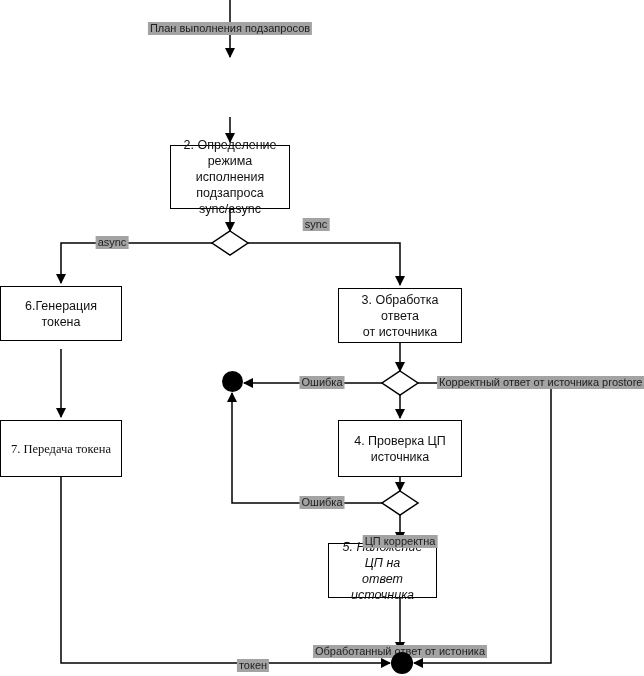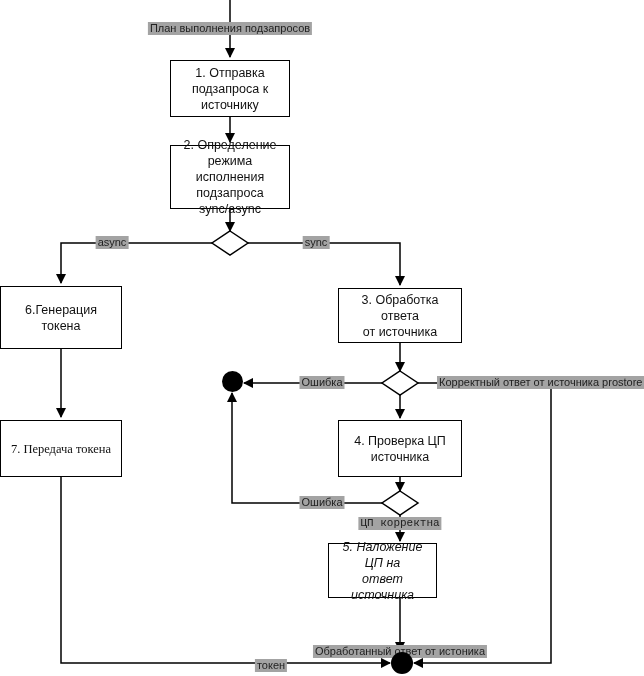--- a/index.html
+++ b/index.html
@@ -108,30 +108,27 @@
 
     <g stroke="#000000" stroke-width="1.5" fill="#ffffff">
       <polygon points="230,231 248,243 230,255 212,243"></polygon>
       <polygon points="400,371 418,383 400,395 382,383"></polygon>
       <polygon points="400,491 418,503 400,515 382,503"></polygon>
     </g>
   </svg>
 
   <div class="edge-label center-lbl" style="left:230px; top:22px;">План выполнения подзапросов</div>
 
-  <div class="node" style="left:170px; top:60px; width:120px; height:57px;">1. Отправка
-подзапроса к
-источнику</div>
 
   <div class="node" style="left:170px; top:145px; width:120px; height:64px;">2. Определение
 режима исполнения
 подзапроса
 sync/async</div>
 
-  <div class="node" style="left:0px; top:286px; width:122px; height:63px;">6.Генерация токена</div>
+  <div class="node" style="left:0px; top:286px; width:122px; height:55px;">6.Генерация токена</div>
 
   <div class="node" style="left:0px; top:420px; width:122px; height:57px;font-family:Liberation Serif, serif;">7. Передача токена</div>
 
   <div class="node" style="left:338px; top:288px; width:124px; height:55px;">3. Обработка ответа
 от источника</div>
 
   <div class="node" style="left:338px; top:420px; width:124px; height:57px;">4. Проверка ЦП
 источника</div>
 
   <div class="node" style="left:328px; top:543px; width:109px; height:55px;font-style:italic;">5. Наложение ЦП на
@@ -139,28 +136,28 @@
 
   <div class="diamond-hit" style="left:212px; top:231px; width:36px; height:24px;"></div>
   <div class="diamond-hit" style="left:382px; top:371px; width:36px; height:24px;"></div>
   <div class="diamond-hit" style="left:382px; top:491px; width:36px; height:24px;"></div>
 
   <div class="terminator" style="left:222px; top:371px; width:21px; height:21px;"></div>
   <div class="terminator" style="left:391px; top:652px; width:22px; height:22px;"></div>
 
   <div class="edge-label center-lbl" style="left:112px; top:236px;">async</div>
 
-  <div class="edge-label center-lbl" style="left:316px; top:236px;">sync</div>
+  <div class="edge-label center-lbl" style="left:316px; top:218px;">sync</div>
 
   <div class="edge-label center-lbl" style="left:322px; top:376px;">Ошибка</div>
 
   <div class="edge-label left-lbl" style="left:437px; top:376px;">Корректный ответ от источника prostore</div>
 
 
   <div class="edge-label center-lbl" style="left:322px; top:496px;">Ошибка</div>
 
-  <div class="edge-label center-lbl" style="left:400px; top:517px;font-family:Liberation Mono, monospace;">ЦП корректна</div>
+  <div class="edge-label center-lbl" style="left:400px; top:535px;">ЦП корректна</div>
 
   <div class="edge-label center-lbl" style="left:400px; top:621px;margin-top:24px;">Обработанный ответ от истоника</div>
 
-  <div class="edge-label center-lbl" style="left:271px; top:659px;">токен</div>
+  <div class="edge-label center-lbl" style="left:253px; top:659px;">токен</div>
 
 </div>
 
 </body></html>

